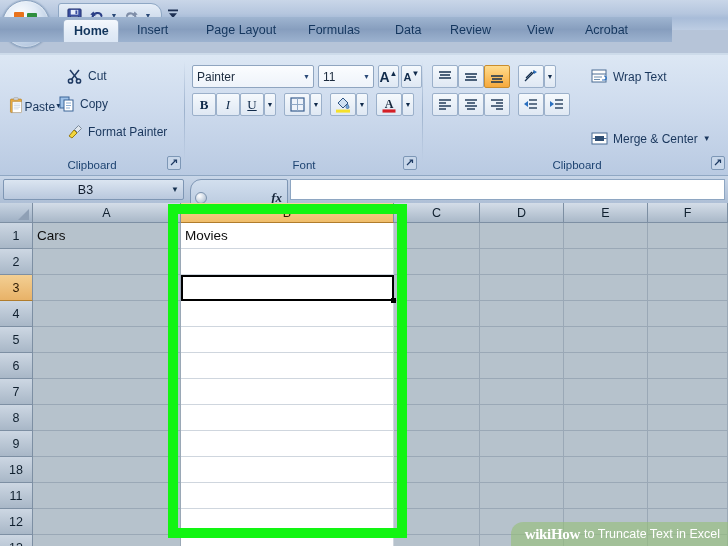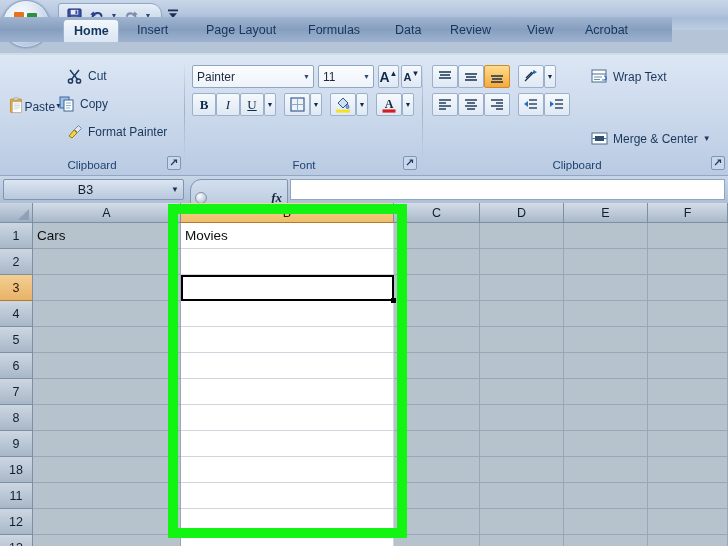--- a/index.html
+++ b/index.html
@@ -597,14 +597,18 @@
         <div class="cell" style="left: 480px; top: 332px; width: 84px; height: 26px;"></div>
         <div class="cell" style="left: 564px; top: 332px; width: 84px; height: 26px;"></div>
         <div class="cell" style="left: 648px; top: 332px; width: 80px; height: 26px;"></div>
       </div>
 
     <div class="hl-frame" id="hl-frame" style="left: 168px; top: 1px; width: 239px; height: 334px; border-color: rgb(18, 245, 18);"></div>
 
     <div class="active-cell" id="active-cell" style="left: 181px; top: 72px; width: 213px; height: 26px;"></div>
     <div class="fill-handle" id="fill-handle" style="left: 391px; top: 95px;"></div>
 
+    <div class="watermark">
+      <span class="wm-wiki">wikiHow</span>
+      <span class="wm-rest">to Truncate Text in Excel</span>
+    </div>
   </div>
 </div>
 
 </body></html>

